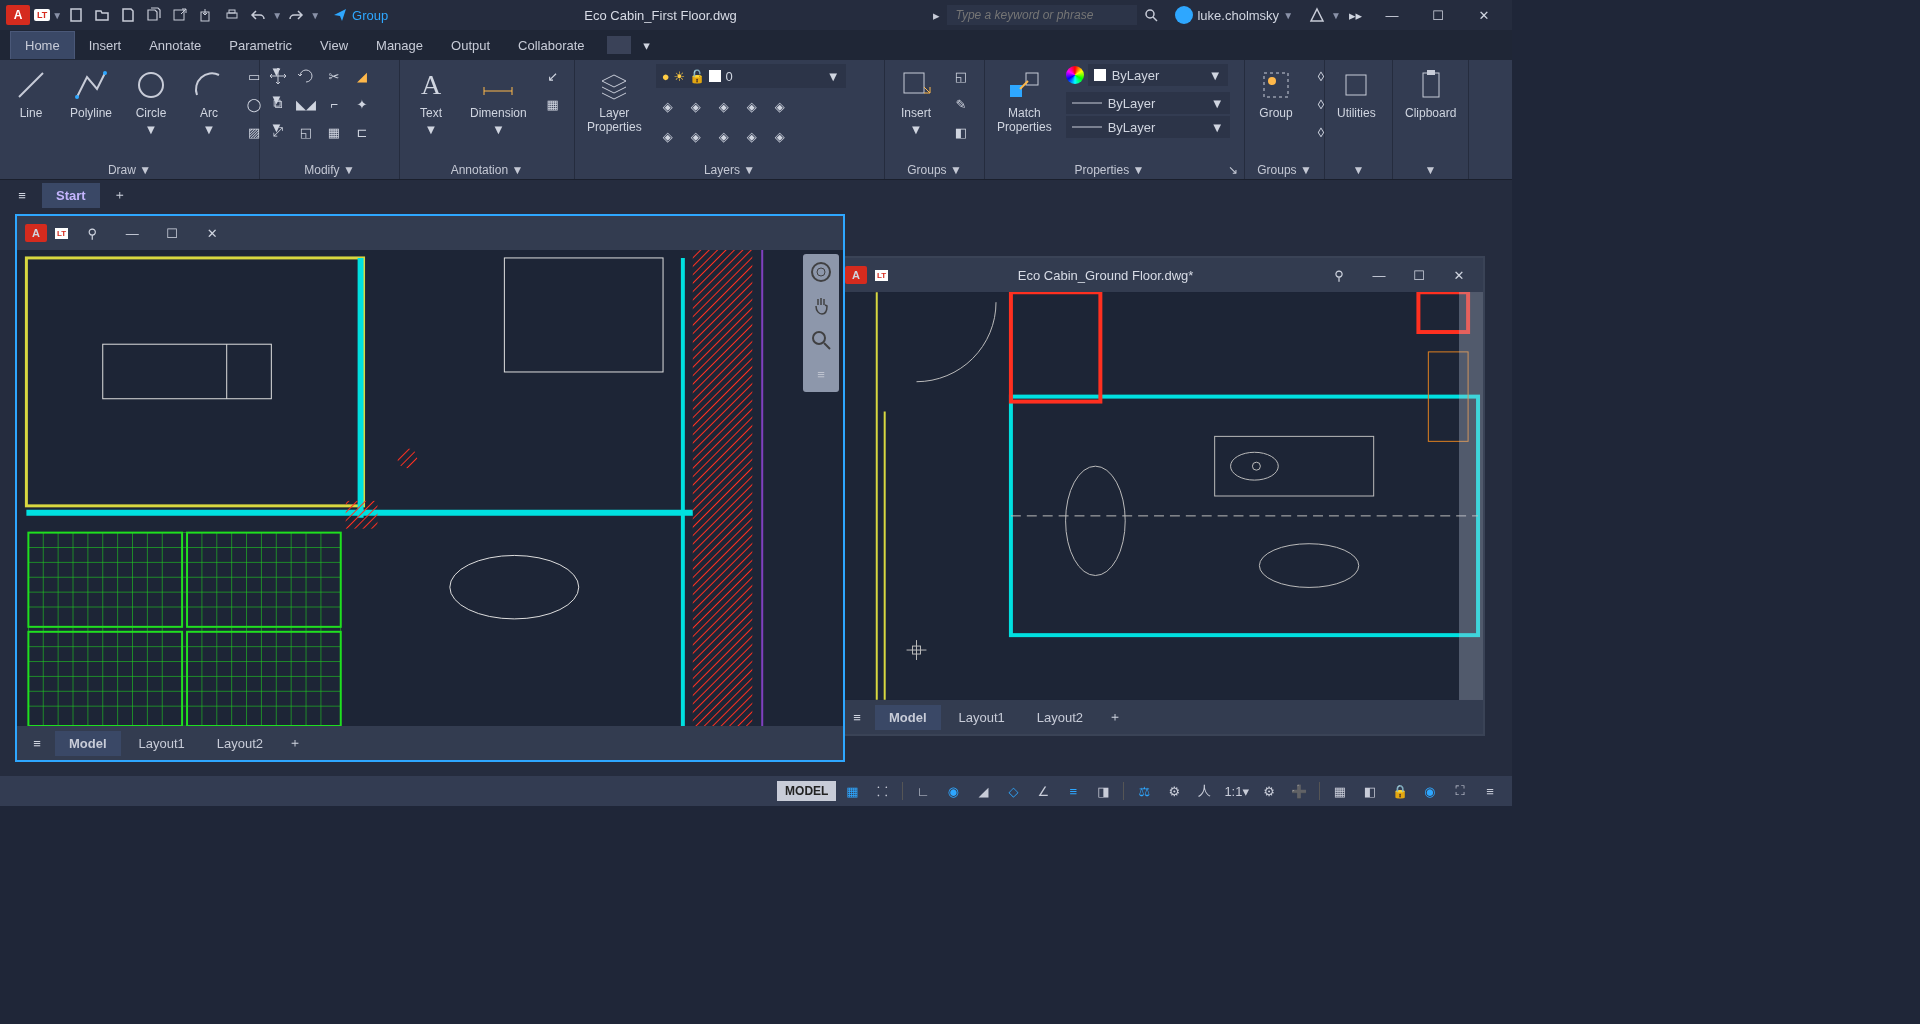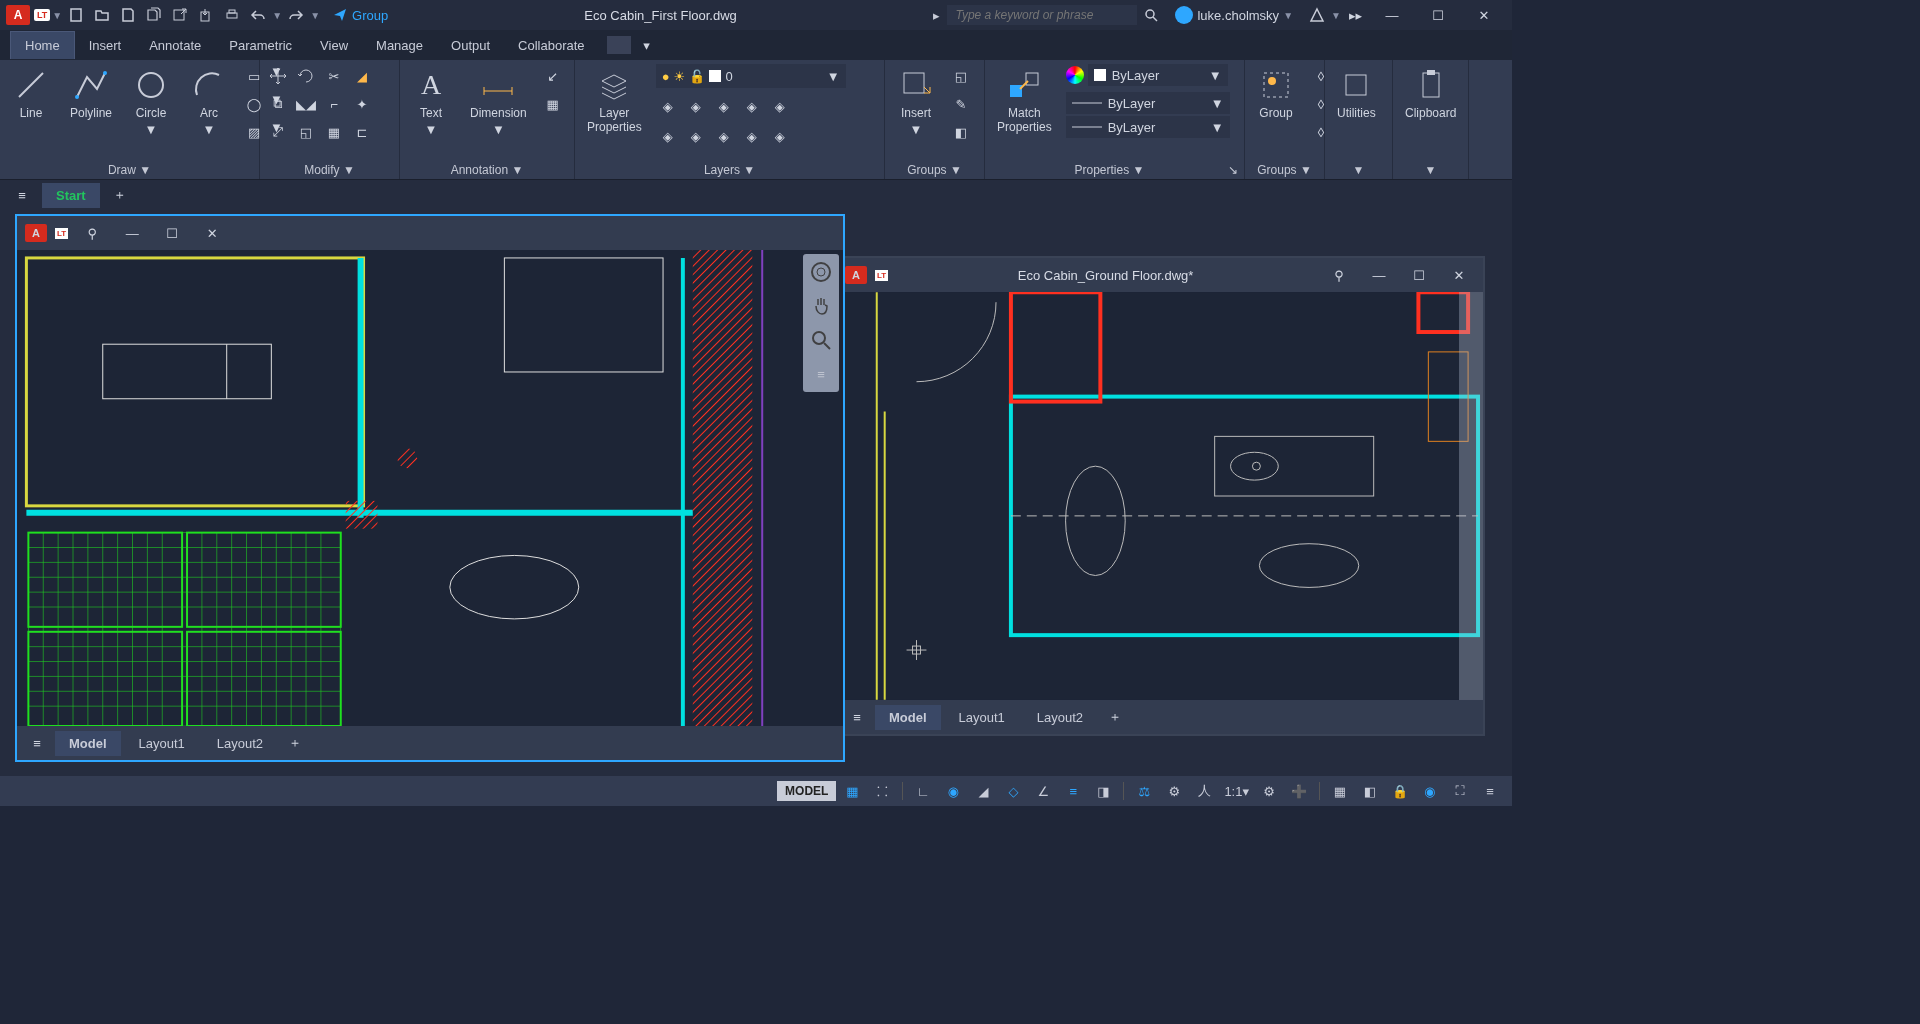--- a/index.html
+++ b/index.html
@@ -27,21 +27,21 @@
 .bigbtn{display:flex;flex-direction:column;align-items:center;gap:2px;cursor:pointer;padding:2px 6px}
 .bigbtn .icon{width:38px;height:38px;display:flex;align-items:center;justify-content:center}
 .bigbtn .lbl{font-size:12px;text-align:center;line-height:1.2}
 .smgrid{display:flex;flex-direction:column;gap:4px}
 .smrow{display:flex;gap:4px}
 .smbtn{width:24px;height:24px;display:flex;align-items:center;justify-content:center;cursor:pointer}
 .layer-combo{width:190px;height:24px;background:#2c3448;display:flex;align-items:center;padding:0 6px;gap:4px;cursor:pointer}
 .prop-row{display:flex;gap:4px;align-items:center;margin-bottom:4px}
 .prop-combo{height:22px;background:#2c3448;display:flex;align-items:center;padding:0 6px;cursor:pointer;gap:6px}
 .doc-tabs{height:30px;background:#252c3e;display:flex;align-items:center;gap:6px;padding-left:8px}
-.dtab{padding:5px 14px;cursor:pointer;color:#22c55e}
+.dtab{padding:5px 14px;cursor:pointer;color:#c4b5fd}
 .dtab.active{background:#3a4866;font-weight:bold}
 .hamburger{width:28px;height:24px;display:flex;align-items:center;justify-content:center;cursor:pointer}
 .workspace{position:absolute;top:210px;left:0;right:0;bottom:30px;background:#252c3e}
 .doc-win{position:absolute;background:#1a2030;border:2px solid #3a4356}
 .doc-win.active{border-color:#2ea7ff}
 .dw-title{height:34px;background:#333c50;display:flex;align-items:center;padding:0 8px;gap:8px}
 .dw-appicon{width:22px;height:18px;background:#d52b1e;display:flex;align-items:center;justify-content:center;font-weight:bold;font-size:11px;border-radius:2px}
 .dw-lt{background:#fff;color:#d52b1e;font-size:8px;padding:1px 2px;font-weight:bold}
 .dw-name{flex:1;text-align:center;color:#d8dce6}
 .dw-btn{width:32px;height:24px;display:flex;align-items:center;justify-content:center;cursor:pointer}

